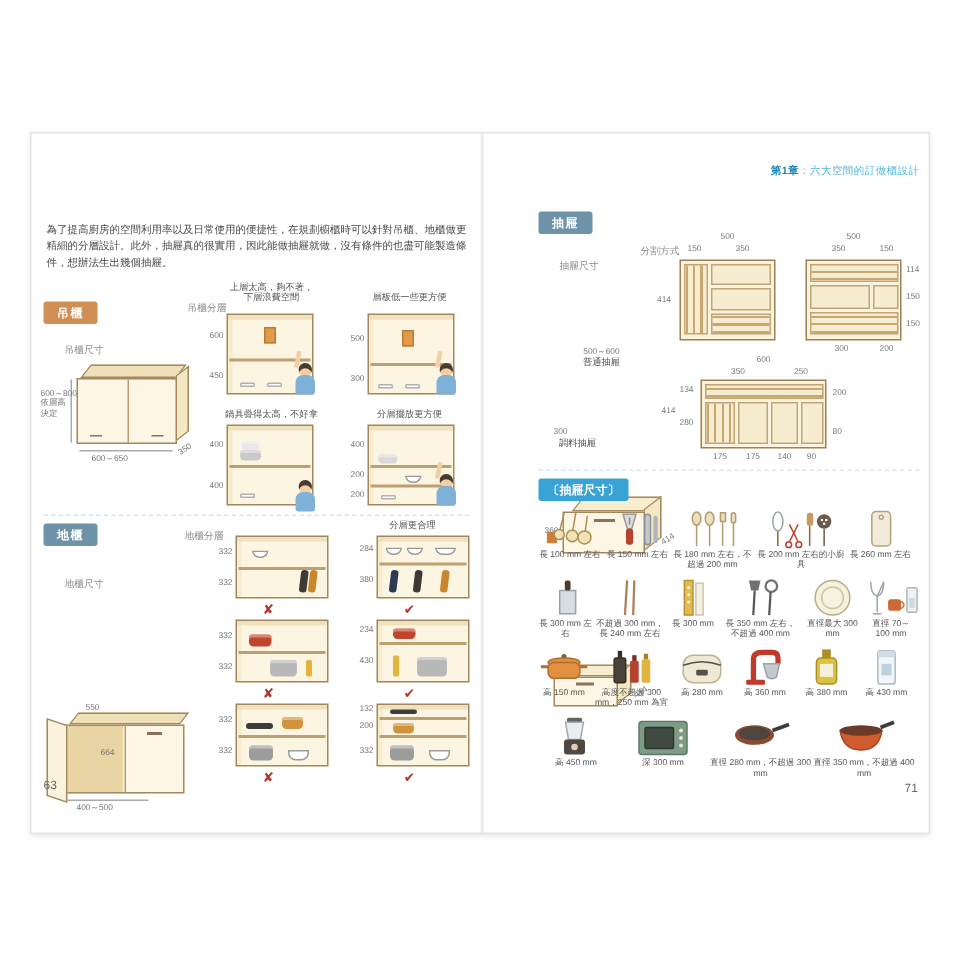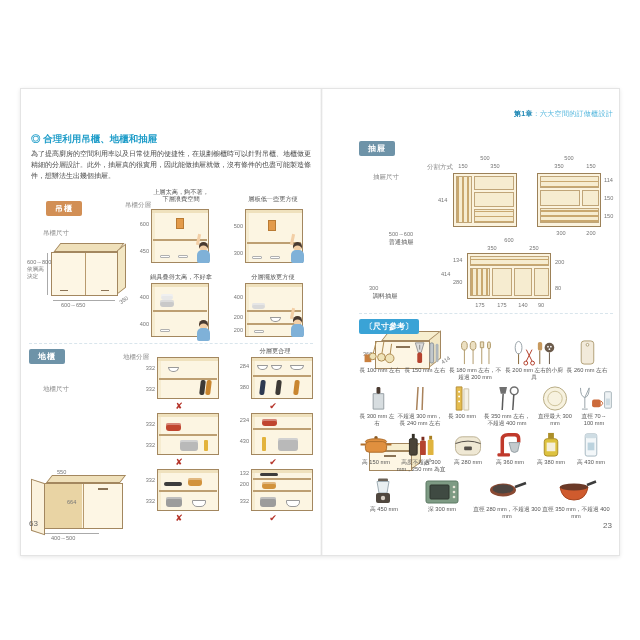--- a/index.html
+++ b/index.html
@@ -68,24 +68,23 @@
 <body>
 
 <div id="stage">
 <div id="spread">
   <div class="spine"></div>
 
   <div class="abs hdr" style="left:340px; top:20px; width:252px;">
     <span class="ch">第1章</span><span class="tt">：</span><span class="tt">六大空間的訂做櫃設計</span>
   </div>
 
-  <div class="abs title" style="left:10px; top:44px; width:286px;">◎ 合理利用吊櫃、地櫃和抽屜</div>
   <div class="abs para" style="left:10px; top:59px; width:280px;">為了提高廚房的空間利用率以及日常使用的便捷性，在規劃櫥櫃時可以針對吊櫃、地櫃做更精細的分層設計。此外，抽屜真的很實用，因此能做抽屜就做，沒有條件的也盡可能製造條件，想辦法生出幾個抽屜。</div>
 
-  <span class="abs badge orange" style="left:25px; top:112px;">吊櫃</span>
+  <span class="abs badge orange" style="left:8px; top:112px;">吊櫃</span>
   <div class="abs sub" style="left:22px; top:140px;">吊櫃尺寸</div>
   <div class="abs iso" style="left:6px; top:150px; width:104px; height:74px;">
     <div class="topf" style="left:30px; top:4px; width:64px; height:9px;"></div>
     <div class="sidef" style="left:90px; top:8px; width:9px; height:44px;"></div>
     <div class="face" style="left:24px; top:13px; width:67px; height:44px;">
       <div style="position:absolute;left:50%;top:0;bottom:0;width:1px;background:#b89a6e;"></div>
       <div style="position:absolute;left:8px;bottom:4px;width:8px;height:1.5px;background:#8a7356;"></div>
       <div style="position:absolute;right:8px;bottom:4px;width:8px;height:1.5px;background:#8a7356;"></div>
     </div>
     <div class="mline" style="left:20px; top:14px; width:1px; height:42px;"></div>
@@ -360,21 +359,21 @@
   </div>
   <div class="abs dim" style="left:534px; top:170px;">200</div>
   <div class="abs dim" style="left:534px; top:196px;">80</div>
   <div class="abs dim" style="left:448px; top:213px; width:22px; text-align:center;">175</div>
   <div class="abs dim" style="left:470px; top:213px; width:22px; text-align:center;">175</div>
   <div class="abs dim" style="left:492px; top:213px; width:20px; text-align:center;">140</div>
   <div class="abs dim" style="left:512px; top:213px; width:16px; text-align:center;">90</div>
 
   <div class="abs divider" style="left:338px; top:224px; width:254px;"></div>
 
-  <span class="abs badge blue" style="left:338px; top:230px;">〔尺寸參考〕</span>
+  <span class="abs badge blue" style="left:338px; top:230px;">〔抽屜尺寸〕</span>
 
   <div class="srow" style="top:250px;">
     <div class="cell" style="width:46px;">
       <svg width="40" height="27" viewBox="0 0 40 28">
             <rect x="4" y="16" width="7" height="8" fill="#c9803f"></rect>
             <line x1="16" y1="3" x2="13" y2="15" stroke="#b08d52"></line>
             <circle cx="12.5" cy="18" r="3.5" fill="#efe3b8" stroke="#b08d52"></circle>
             <line x1="24" y1="3" x2="22" y2="15" stroke="#b08d52"></line>
             <circle cx="21.5" cy="19" r="4" fill="#efe3b8" stroke="#b08d52"></circle>
             <line x1="32" y1="5" x2="30.5" y2="16" stroke="#b08d52"></line>
@@ -573,15 +572,15 @@
     <div class="cell" style="width:70px;">
       <svg width="44" height="28" viewBox="0 0 44 28">
             <path d="M6 10 Q8 23 20 23 Q32 23 34 10 Z" fill="#cf5b2e" stroke="#a4441f"></path>
             <ellipse cx="20" cy="10" rx="14" ry="3.5" fill="#6b3a28"></ellipse>
             <line x1="33" y1="8" x2="42" y2="4.5" stroke="#3c3c3c" stroke-width="2.5"></line>
           </svg>
       <div class="cap">直徑 350 mm，不超過 400 mm</div>
     </div>
   </div>
 
-  <div class="abs pagenum" style="left:582px; top:432px;">23</div>
+  <div class="abs pagenum" style="left:582px; top:432px;">71</div>
 </div>
 </div>
 
 </body></html>

